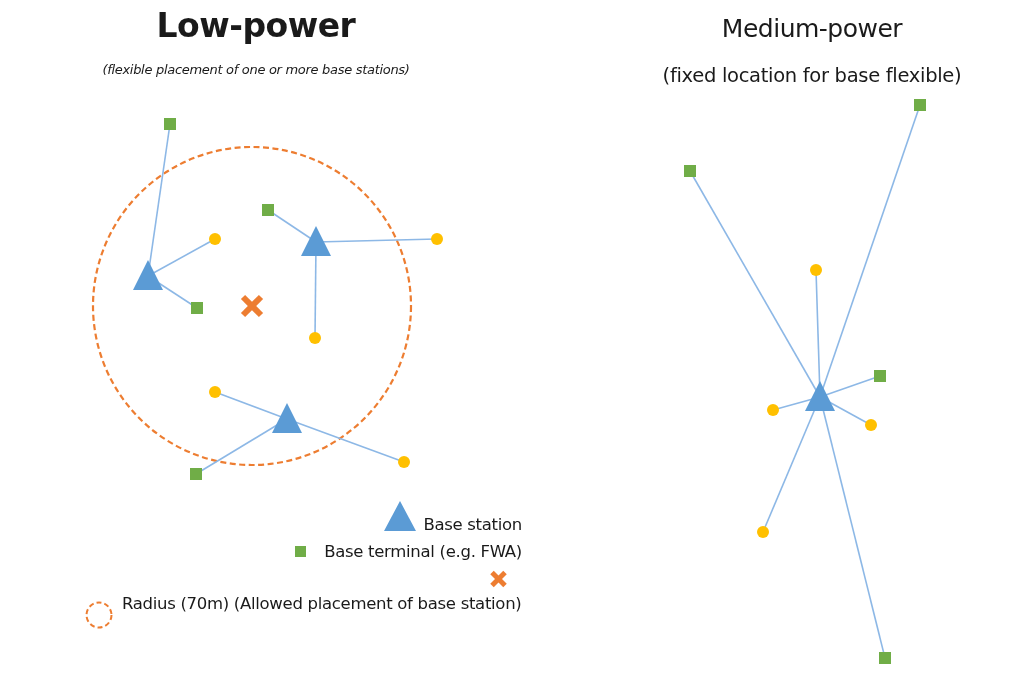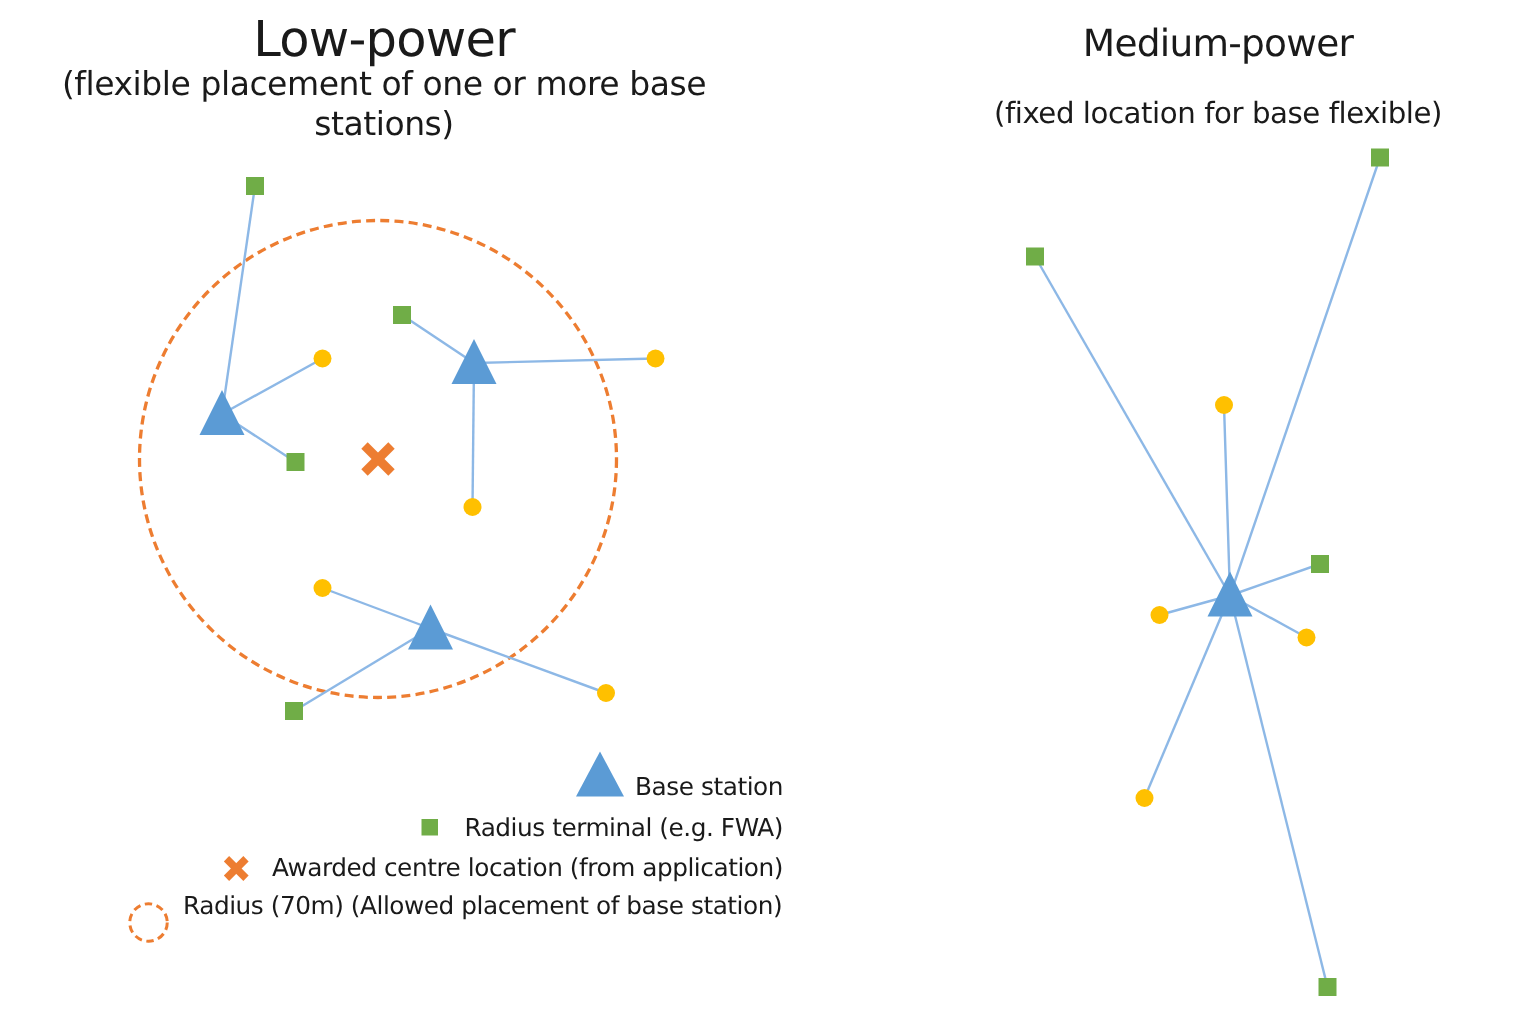--- a/index.html
+++ b/index.html
@@ -1,20 +1,20 @@
 <!DOCTYPE html>
 <html><head>
 <meta charset="utf-8">
 <style>
   html, body { margin: 0; padding: 0; background: #ffffff; }
   body { width: 1024px; height: 689px; position: relative; overflow: hidden;
          font-family: "DejaVu Sans", "Liberation Sans", sans-serif; color: #1a1a1a; }
   .title { position: absolute; text-align: center; font-weight: normal; }
-  .t-low { left: 0; width: 512px; top: 6px; font-size: 33px; letter-spacing: -0.5px; }
-  .s-low { left: 20px; width: 472px; top: 43px; font-size: 22px; line-height: 27px; letter-spacing: -0.3px; }
+  .t-low { left: 0; width: 512px; top: 6px; font-size: 33px; letter-spacing: -0.5px; font-weight: bold; }
+  .s-low { left: 20px; width: 472px; top: 56px; font-size: 13px; line-height: 27px; letter-spacing: -0.3px; font-style: italic; }
   .t-med { left: 620px; width: 384px; top: 14px; font-size: 25px; letter-spacing: -0.5px; }
   .s-med { left: 620px; width: 384px; top: 62px; font-size: 19.5px; line-height: 27px; letter-spacing: -0.3px; }
   svg#diagram { position: absolute; left: 0; top: 0; }
   .legend { position: absolute; left: 80px; top: 511px; font-size: 16.5px; letter-spacing: -0.3px; }
   .legend-item { position: relative; height: 27px; display: flex; align-items: flex-start; justify-content: flex-end; }
   .legend-item .sym { width: 42px; height: 22px; position: relative; flex: none; }
   .legend-item .txt { line-height: 27px; white-space: nowrap; }
   .legend-item.multi .txt { white-space: normal; width: 400px; line-height: 23px; }
 </style>
 </head>
@@ -85,32 +85,31 @@
         </svg>
     </span>
     <span class="txt">Base station</span>
   </div>
   <div class="legend-item">
     <span class="sym">
       <svg width="42" height="27" style="position:absolute;left:0;top:0">
           <rect x="13" y="8" width="11" height="11" fill="#70AD47"></rect>
         </svg>
     </span>
-    <span class="txt">Radius terminal (e.g. FWA)</span>
+    <span class="txt">Base terminal (e.g. FWA)</span>
   </div>
   <div class="legend-item">
     <span class="sym">
       <svg width="42" height="27" style="position:absolute;left:0;top:0">
           <g stroke="#ED7D31" stroke-width="5" stroke-linecap="butt">
             <line x1="12" y1="7.5" x2="25" y2="20.5"></line>
             <line x1="25" y1="7.5" x2="12" y2="20.5"></line>
           </g>
         </svg>
     </span>
-    <span class="txt">Awarded centre location (from application)</span>
   </div>
   <div class="legend-item multi">
     <span class="sym">
       <svg width="42" height="46" style="position:absolute;left:0;top:0">
           <circle cx="19" cy="23" r="12.5" fill="none" stroke="#ED7D31" stroke-width="2" stroke-dasharray="5,3"></circle>
         </svg>
     </span>
     <span class="txt">Radius (70m) (Allowed placement of base station)</span>
   </div>
 </div>

